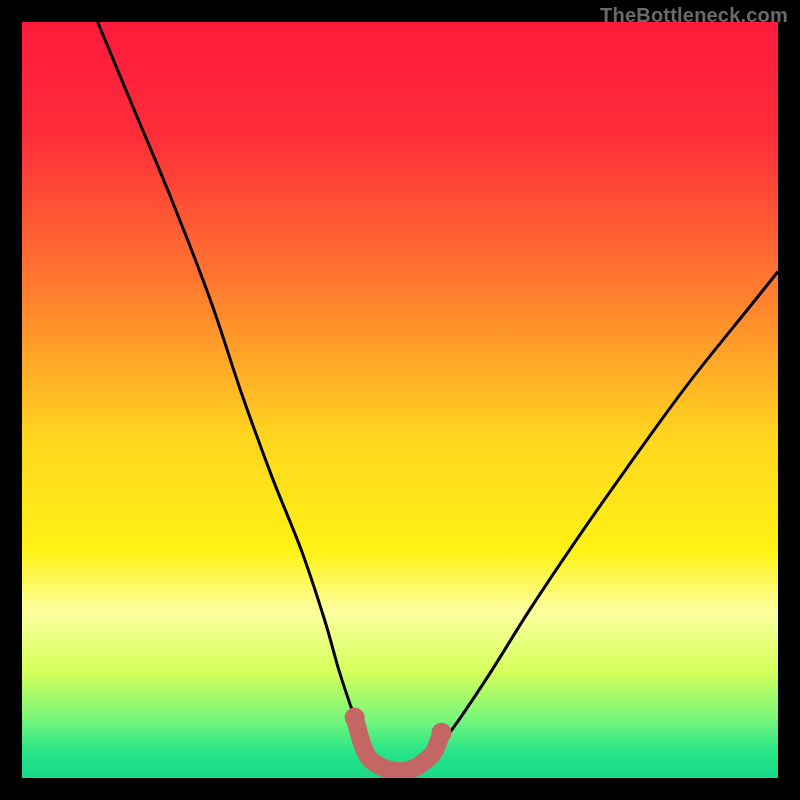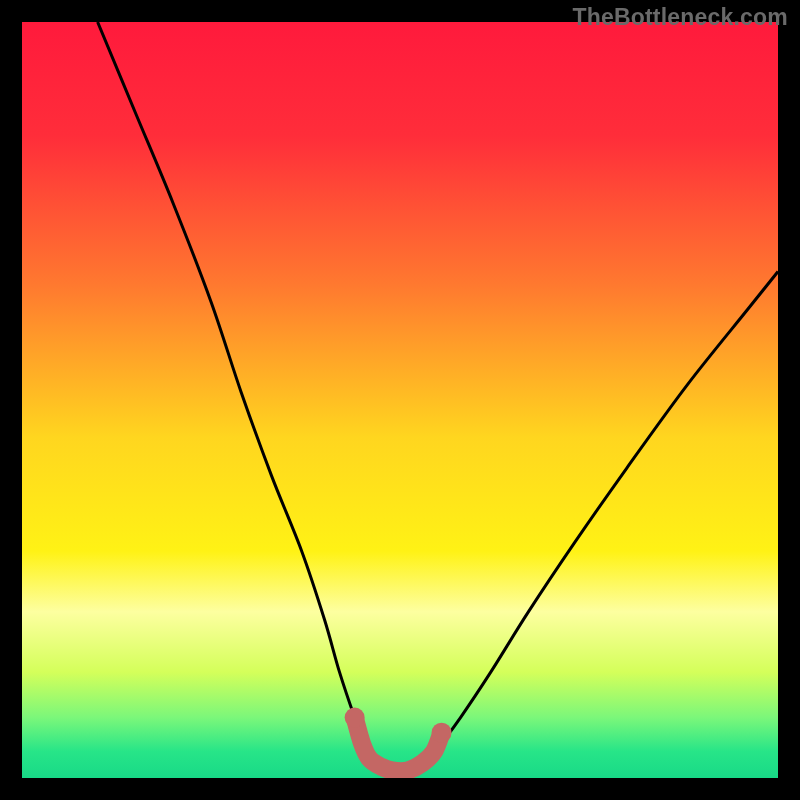--- a/index.html
+++ b/index.html
@@ -24,21 +24,21 @@
     top: 22px;
     width: 756px;
     height: 756px;
     overflow: hidden;
   }
   .watermark {
     position: absolute;
     top: 4px;
     right: 12px;
     font-family: Arial, Helvetica, sans-serif;
-    font-size: 23px;
+    font-size: 20px;
     font-weight: 600;
     color: #6a6a6a;
     letter-spacing: 0.2px;
     user-select: none;
   }
 </style>
 </head>
 <body>
 
 <div class="frame">

